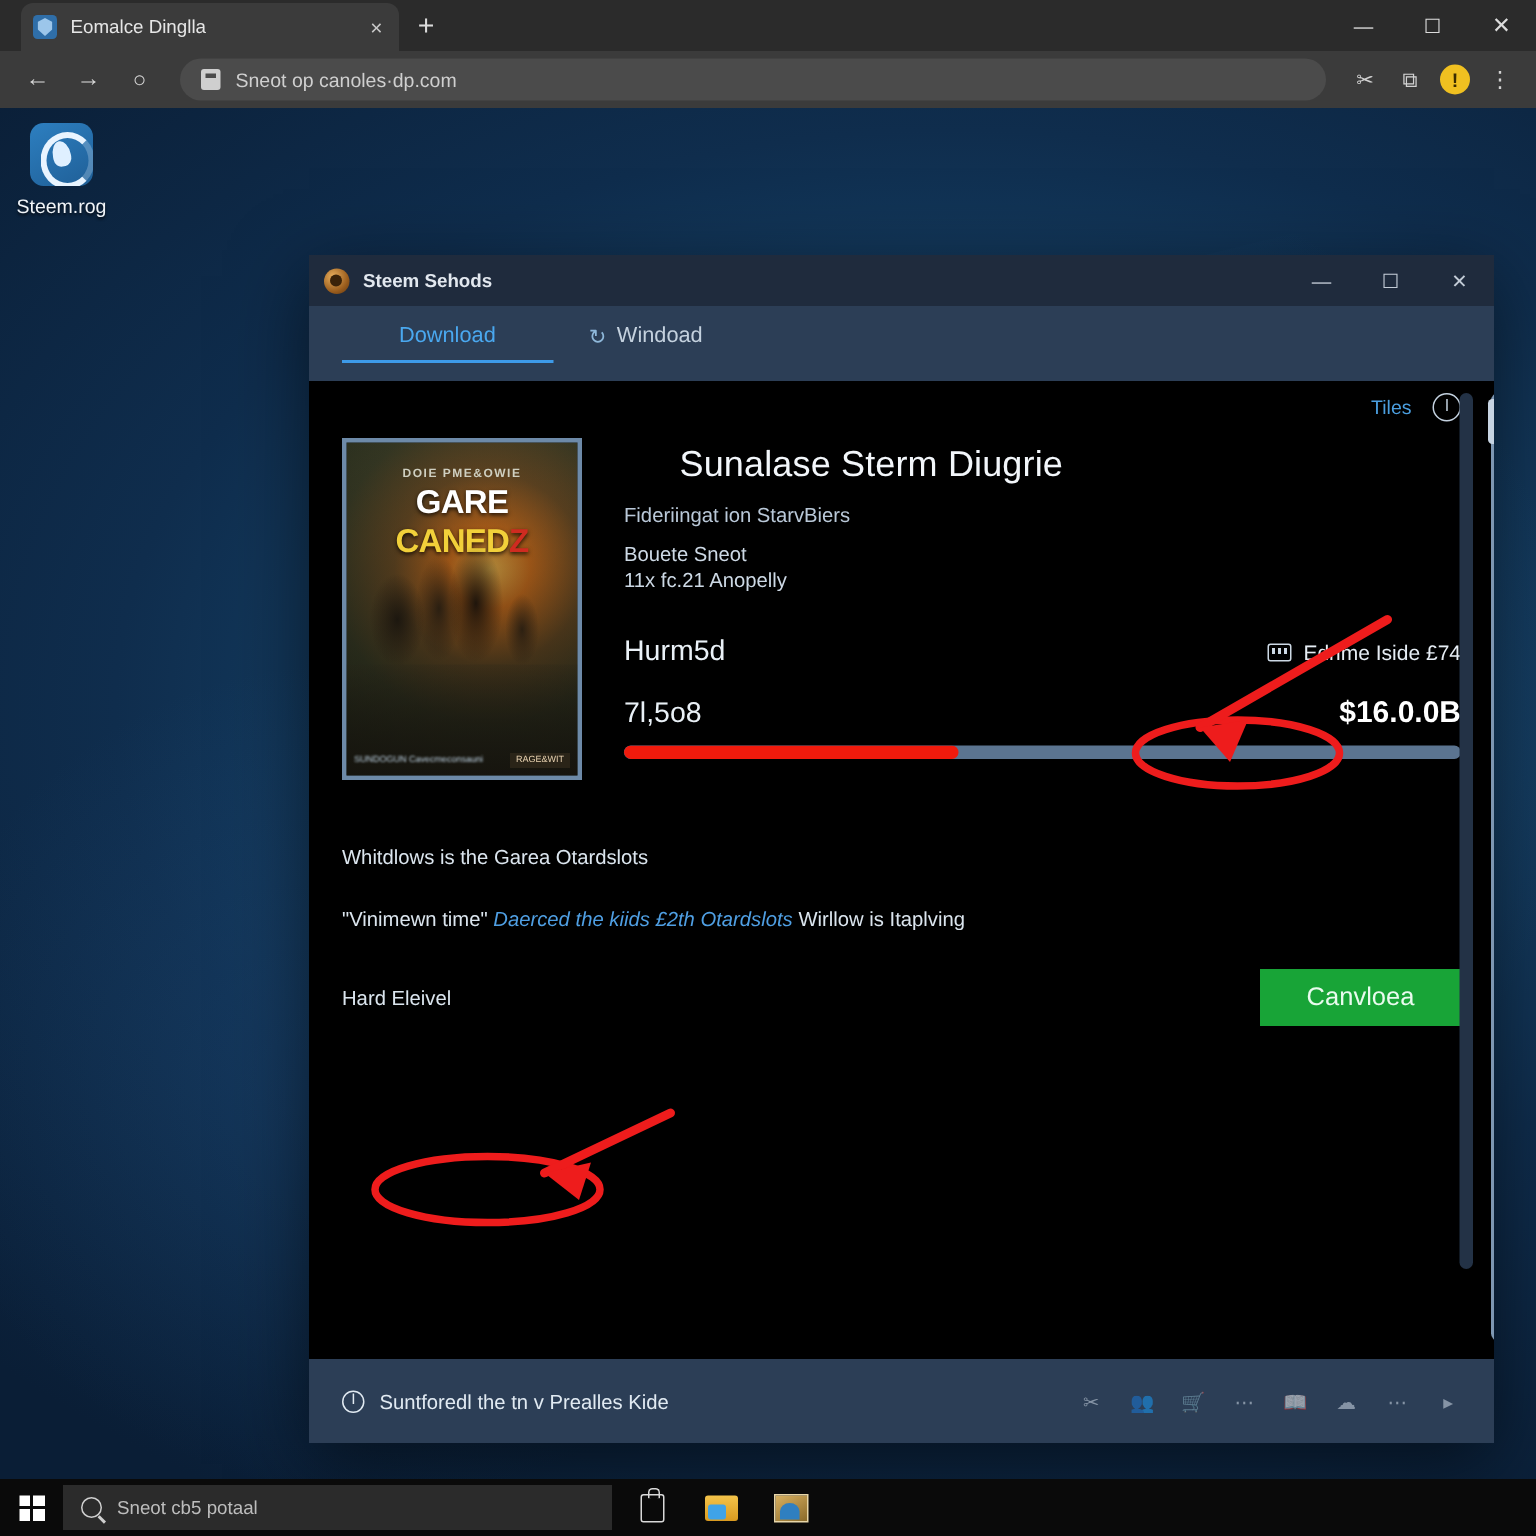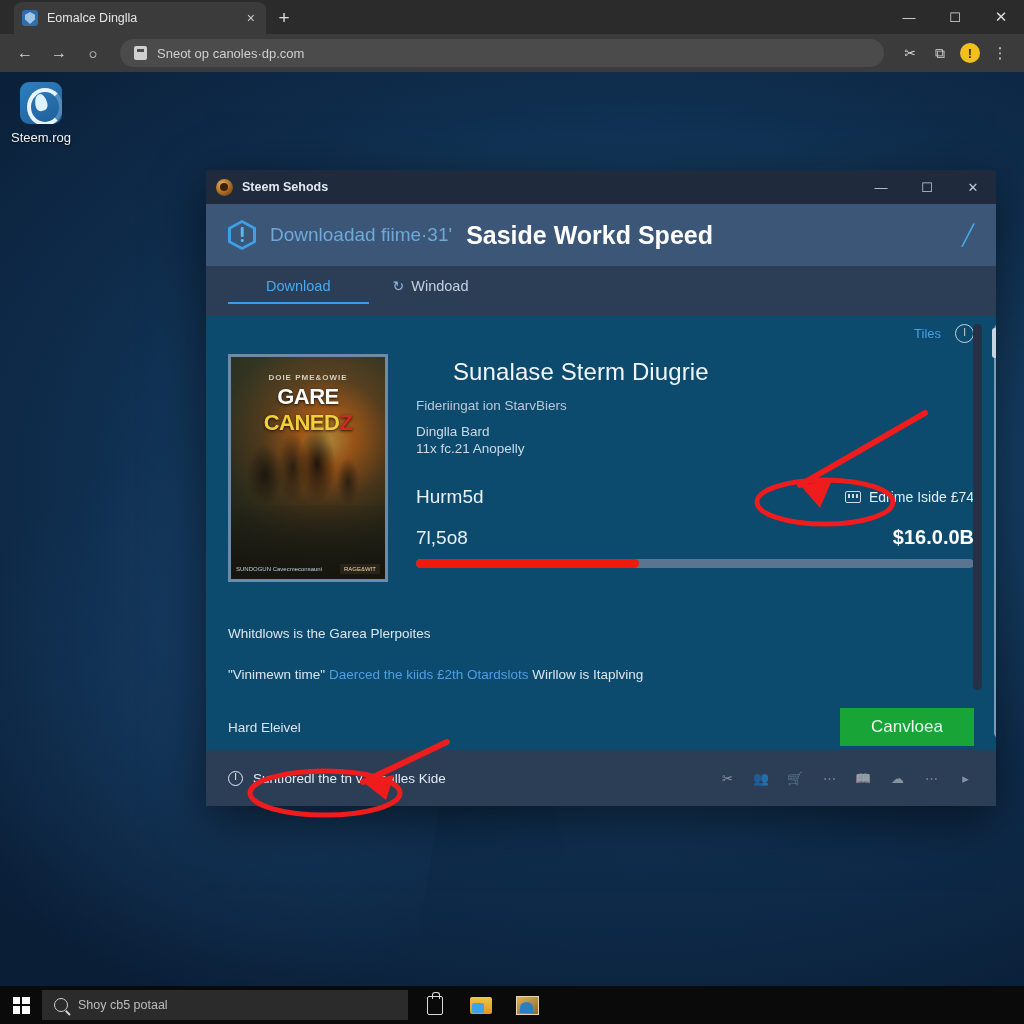--- a/index.html
+++ b/index.html
@@ -106,22 +106,22 @@
   }
   .sc-icon::after{
     content:""; position:absolute; left:15px; top:12px; width:12px; height:17px;
     background:#dff0ff; border-radius: 60% 60% 50% 50% / 70% 70% 40% 40%;
     transform: rotate(-12deg);
   }
   .sc-label { font-size:13px; color:#f0f4f8; text-shadow: 0 1px 2px rgba(0,0,0,.8); filter: blur(.25px); }
 
   
   #dialog {
-    position:absolute; left: 206px; top: 170px; width: 790px; height: 636px;
-    background: #0c4a6e;
+    position:absolute; left: 206px; top: 170px; width: 790px; height: 792px;
+    background: #000000;
     box-shadow: 0 14px 48px rgba(0,0,0,.55);
     display:flex; flex-direction:column;
     overflow:hidden;
   }
   .dlg-titlebar {
     height: 34px; background:#1f2b3d; display:flex; align-items:center;
     padding-left: 10px; flex:none;
   }
   .dlg-logo {
     width:17px; height:17px; border-radius:50%;
@@ -244,21 +244,21 @@
   .size-left { font-size:19px; color:#e9f0f6; filter: blur(.35px); }
   .size-right { margin-left:auto; font-size:20px; font-weight:bold; color:#ffffff; filter: blur(.3px); }
 
   .progress {
     margin-top: 10px; height: 9px; border-radius: 5px; background:#5b7490; overflow:hidden;
   }
   .progress-fill { height:100%; background:#f01a0c; border-radius:5px; }
 
   .notes { margin-top: 44px; }
   .note { font-size:13.5px; color:#dbe5ee; margin-bottom: 26px; filter: blur(.35px); }
-  .note .link { color:#4f9fe3; }
+  .note .link { color:#4f9fe3;font-style:italic; }
   .noterow { display:flex; align-items:center; }
   .note-last { font-size:13.5px; color:#dbe5ee; filter: blur(.35px); }
   .cta {
     margin-left:auto; width:134px; height:38px; background:#18a437;
     color:#e9fbee; font-size:17px; display:flex; align-items:center; justify-content:center;
     filter: blur(.2px);
   }
 
   
   .vscroll-track {
@@ -362,28 +362,20 @@
   <div class="dlg-titlebar">
     <span class="dlg-logo"></span>
     <span class="dlg-title">Steem Sehods</span>
     <div class="dlg-wc">
       <div>—</div>
       <div>☐</div>
       <div>✕</div>
     </div>
   </div>
 
-  <div class="dlg-header">
-    <span class="hex-icon">
-        <span class="hex-bang"></span>
-      </span>
-    <span class="hdr-sub">Downloadad fiime·31'</span>
-    <span class="hdr-title">Saside Workd Speed</span>
-    <span class="hdr-edit">╱</span>
-  </div>
 
   <div class="dlg-tabs">
     <div class="dtab active">
       <span>Download</span>
     </div>
     <div class="dtab">
       <span class="refresh-glyph">↻</span>
       <span>Windoad</span>
     </div>
   </div>
@@ -409,21 +401,21 @@
           <div class="cover-badges">
             <span class="cb-left">SUNDOGUN
 Cavecmeconsauni</span>
             <span class="cb-right">RAGE&amp;WIT</span>
           </div>
         </div>
 
         <div class="info">
           <div class="info-title">Sunalase Sterm Diugrie</div>
           <div class="info-sub">Fideriingat ion StarvBiers</div>
-          <div class="info-line">Dinglla Bard</div>
+          <div class="info-line">Bouete Sneot</div>
           <div class="info-line2">11x fc.21 Anopelly</div>
 
           <div class="statrow">
             <span class="stat-left">Hurm5d</span>
             <span class="stat-right">
               <span class="kb-icon"></span>
               <span>Edrime Iside £74</span>
             </span>
           </div>
 
@@ -433,21 +425,21 @@
           </div>
 
           <div class="progress">
             <div class="progress-fill" id="pfill" style="width: 40%; background: rgb(240, 26, 12);"></div>
           </div>
         </div>
 
       </div>
 
       <div class="notes">
-        <div class="note">Whitdlows is the Garea Plerpoites</div>
+        <div class="note">Whitdlows is the Garea Otardslots</div>
         <div class="note">
           <span>"Vinimewn time"</span>
           <span class="link">Daerced the kiids £2th Otardslots</span>
           <span>Wirllow is Itaplving</span>
         </div>
         <div class="noterow">
           <span class="note-last">Hard Eleivel</span>
           <span class="cta" style="background: rgb(24, 164, 55);">Canvloea</span>
         </div>
       </div>
@@ -492,21 +484,21 @@
   <div class="start">
     <span class="start-grid">
         <span></span>
         <span></span>
         <span></span>
         <span></span>
       </span>
   </div>
   <div class="tb-search">
     <span class="tb-mag"></span>
-    <span class="tb-search-text">Shoy cb5 potaal</span>
+    <span class="tb-search-text">Sneot cb5 potaal</span>
   </div>
   <div class="tb-icons">
     <div class="tb-ic">
         <span class="tb-bag"></span>
       </div>
     <div class="tb-ic">
         <span class="tb-folder"></span>
       </div>
     <div class="tb-ic">
         <span class="tb-photo"></span>

